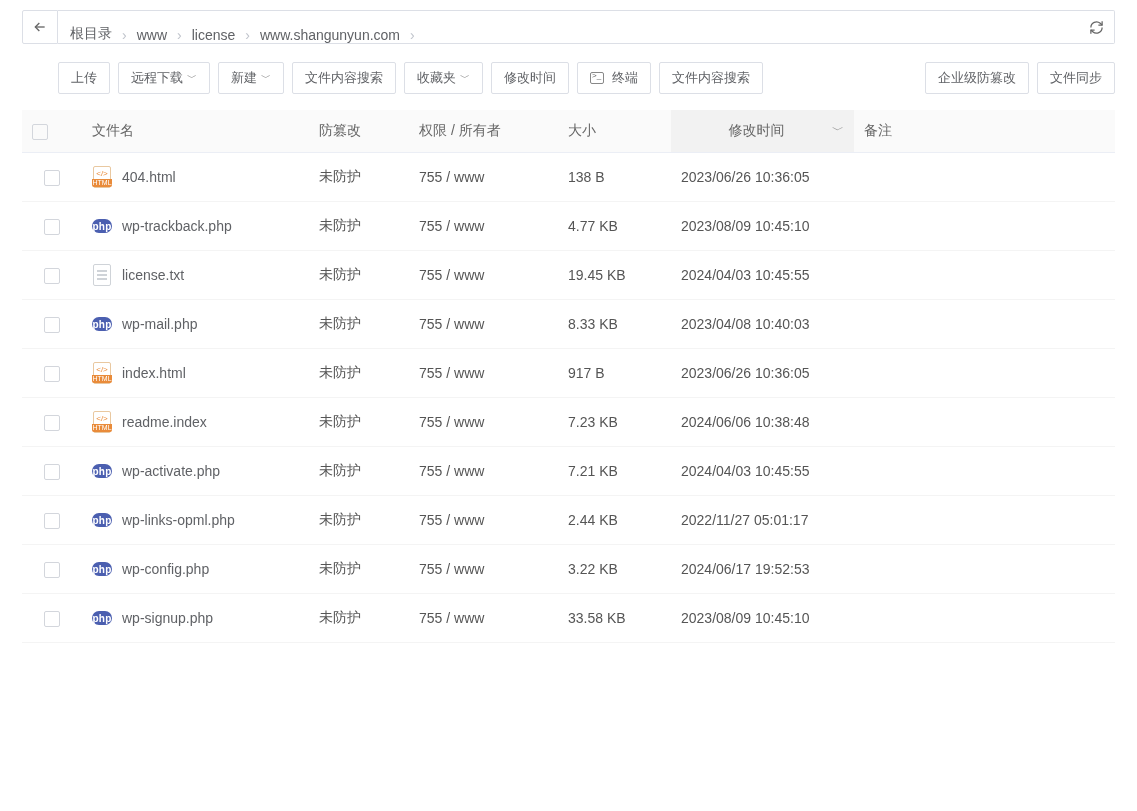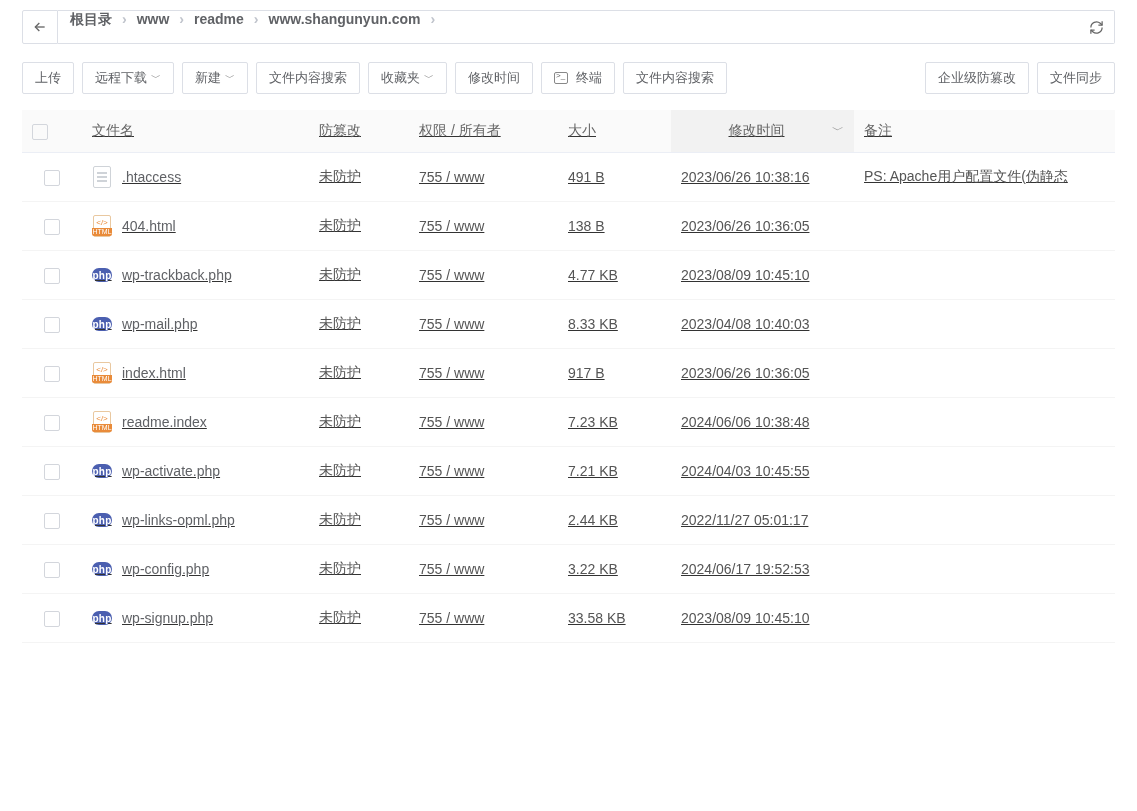--- a/index.html
+++ b/index.html
@@ -26,48 +26,47 @@
     color: #666;
     background: #fff;
     cursor: pointer;
   }
   .bc-back { border-radius: 2px 0 0 2px; }
   .bc-refresh { border-left: none; border-radius: 0 2px 2px 0; }
   .bc-path {
     flex: 1;
     border: 1px solid #dcdfe6;
     border-left: none; border-right: none;
-    display: flex; align-items: flex-start;
+    display: flex; align-items: flex-end;
     padding: 0 4px;
     overflow: hidden;
     white-space: nowrap;
-    font-weight: bold;
   }
   .bc-seg { color: #606266; padding: 0 8px; cursor: pointer; }
   .bc-sep { color: #c0c4cc; font-size: 14px; padding: 0 2px; }
   
-  .toolbar { display: flex; gap: 8px; margin-bottom: 16px; flex-wrap: nowrap; }
+  .toolbar { display: flex; gap: 8px; margin-bottom: 16px; flex-wrap: nowrap; margin-left: 36px; }
   .btn {
     height: 32px;
     padding: 0 12px;
     border: 1px solid #dcdfe6;
     border-radius: 2px;
     background: #fff;
     display: inline-flex;
     align-items: center;
     gap: 4px;
     color: #606266;
     font-size: 13px;
     cursor: pointer;
     white-space: nowrap;
   }
   .btn .caret { font-size: 10px; color: #888; }
   .toolbar-gap { flex: 1; }
   
-  .tbl { width: 100%; border-collapse: collapse; table-layout: fixed; text-decoration: underline; }
+  .tbl { width: 100%; border-collapse: collapse; table-layout: fixed; }
   .tbl thead th {
     background: #fafafa;
     text-align: left;
     font-weight: 400;
     color: #666;
     padding: 12px 10px;
     border-bottom: 1px solid #ebeef5;
     white-space: nowrap;
     overflow: hidden;
     text-overflow: ellipsis;
@@ -128,21 +127,21 @@
     <svg width="16" height="16" viewBox="0 0 24 24" fill="none" stroke="#666" stroke-width="2">
         <line x1="19" y1="12" x2="5" y2="12"></line>
         <polyline points="11 18 5 12 11 6"></polyline>
       </svg>
   </div>
   <div class="bc-path" id="bc-path">
       <span class="bc-seg">根目录</span>
       <span class="bc-sep">›</span>
       <span class="bc-seg">www</span>
       <span class="bc-sep">›</span>
-      <span class="bc-seg">readme</span>
+      <span class="bc-seg">license</span>
       <span class="bc-sep">›</span>
       <span class="bc-seg">www.shangunyun.com</span>
       <span class="bc-sep">›</span>
     </div>
   <div class="bc-refresh">
     <svg width="15" height="15" viewBox="0 0 24 24" fill="none" stroke="#666" stroke-width="2">
         <path d="M21 2v6h-6"></path>
         <path d="M3 12a9 9 0 0 1 15-6.7L21 8"></path>
         <path d="M3 22v-6h6"></path>
         <path d="M21 12a9 9 0 0 1-15 6.7L3 16"></path>
@@ -208,36 +207,20 @@
       <th class="sorted"><span>修改时间</span><span class="sort-ind">﹀</span></th>
       <th><span>备注</span></th>
     </tr>
   </thead>
   <tbody id="tbody">
       <tr>
         <td class="col-cb"><span class="cb"></span></td>
         <td>
           <div class="fname-cell">
             <span class="ico">
-              <span class="ico-txt"></span>
-            </span>
-            <span class="fname-text">.htaccess</span>
-          </div>
-        </td>
-        <td>未防护</td>
-        <td>755 / www</td>
-        <td>491 B</td>
-        <td>2023/06/26 10:38:16</td>
-        <td>PS: Apache用户配置文件(伪静态</td>
-      </tr>
-      <tr>
-        <td class="col-cb"><span class="cb"></span></td>
-        <td>
-          <div class="fname-cell">
-            <span class="ico">
               <span class="ico-html"></span>
             </span>
             <span class="fname-text">404.html</span>
           </div>
         </td>
         <td>未防护</td>
         <td>755 / www</td>
         <td>138 B</td>
         <td>2023/06/26 10:36:05</td>
         <td></td>
@@ -249,20 +232,36 @@
             <span class="ico">
               <span class="ico-php">php</span>
             </span>
             <span class="fname-text">wp-trackback.php</span>
           </div>
         </td>
         <td>未防护</td>
         <td>755 / www</td>
         <td>4.77 KB</td>
         <td>2023/08/09 10:45:10</td>
+        <td></td>
+      </tr>
+      <tr>
+        <td class="col-cb"><span class="cb"></span></td>
+        <td>
+          <div class="fname-cell">
+            <span class="ico">
+              <span class="ico-txt"></span>
+            </span>
+            <span class="fname-text">license.txt</span>
+          </div>
+        </td>
+        <td>未防护</td>
+        <td>755 / www</td>
+        <td>19.45 KB</td>
+        <td>2024/04/03 10:45:55</td>
         <td></td>
       </tr>
       <tr>
         <td class="col-cb"><span class="cb"></span></td>
         <td>
           <div class="fname-cell">
             <span class="ico">
               <span class="ico-php">php</span>
             </span>
             <span class="fname-text">wp-mail.php</span>

